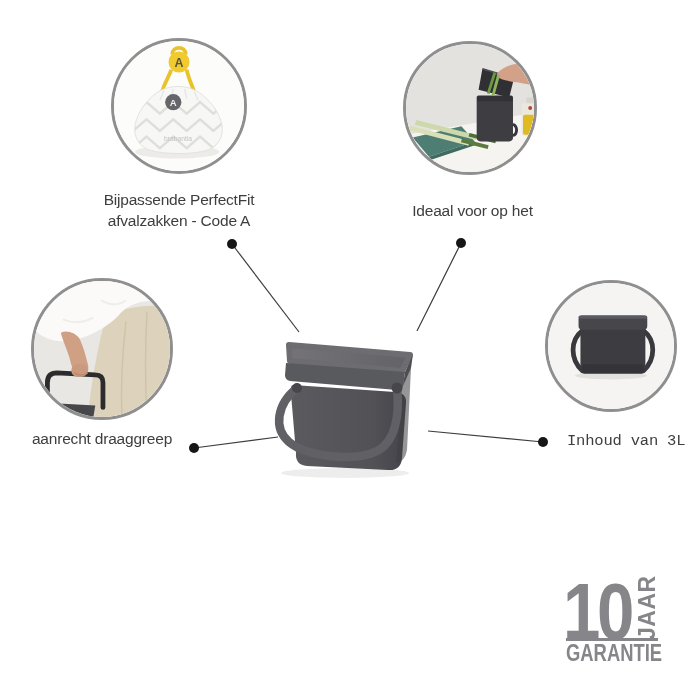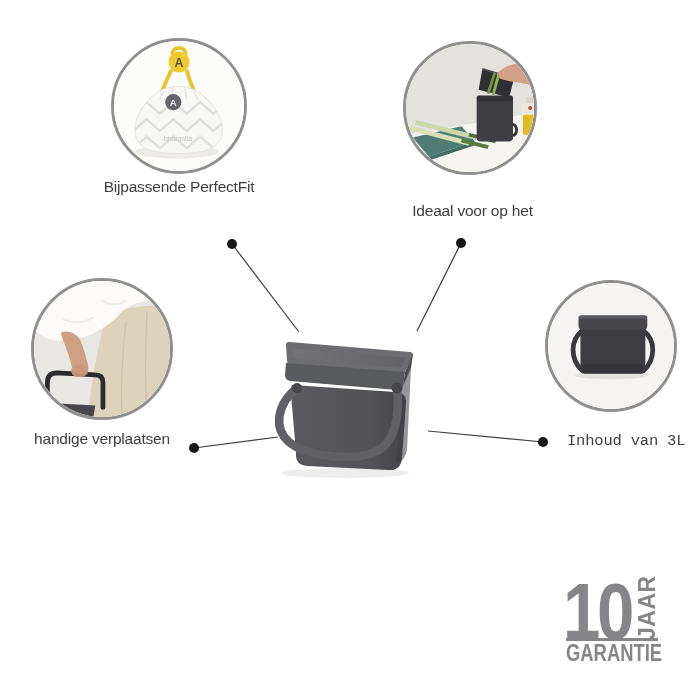--- a/index.html
+++ b/index.html
@@ -155,28 +155,29 @@
       <ellipse cx="66" cy="97" rx="38" ry="4" fill="#e3e1dd"></ellipse>
       <path d="M36,50 C23,60 23,80 36,92" stroke="#38383d" stroke-width="5" fill="none" stroke-linecap="round"></path>
       <path d="M100,50 C113,60 113,80 100,92" stroke="#38383d" stroke-width="5" fill="none" stroke-linecap="round"></path>
       <rect x="34" y="46" width="68" height="44" fill="#3c3c41"></rect>
       <rect x="36" y="85" width="64" height="10" rx="2" fill="#333338"></rect>
       <rect x="32" y="34" width="72" height="15" rx="4" fill="#46464b"></rect>
       <rect x="32" y="34" width="72" height="3.5" rx="1.75" fill="#5a5a60"></rect>
     </svg>
   </div>
 
-  <div class="caption" style="left:79px;top:176px;width:200px;">
+  <div class="caption" style="left:79px;top:189px;width:200px;">
     <span>Bijpassende PerfectFit</span>
+    <span>afvalzakken - Code A</span>
   </div>
   <div class="caption" style="left:375px;top:200px;width:195px;">
     <span>Ideaal voor op het</span>
   </div>
   <div class="caption" style="left:2px;top:428px;width:200px;">
-    <span>handige verplaatsen</span>
+    <span>aanrecht draaggreep</span>
   </div>
   <div class="caption left-align" style="left:567px;top:431px;width:130px;font-family:Liberation Mono, monospace;">
     <span>Inhoud van 3L</span>
   </div>
 
   <div>
     <div class="badge-ten">10</div>
     <div class="badge-jaar">JAAR</div>
     <div class="badge-rule"></div>
     <div class="badge-word">GARANTIE</div>

